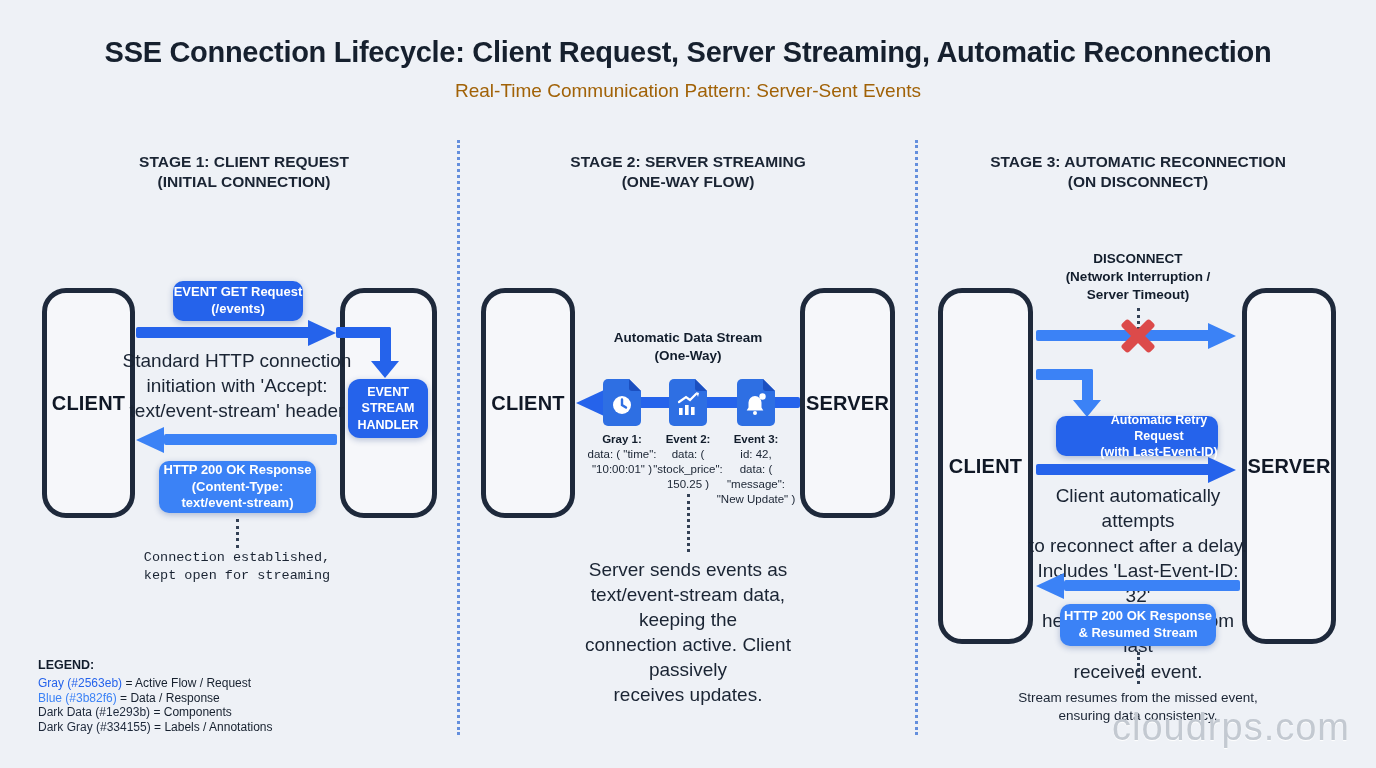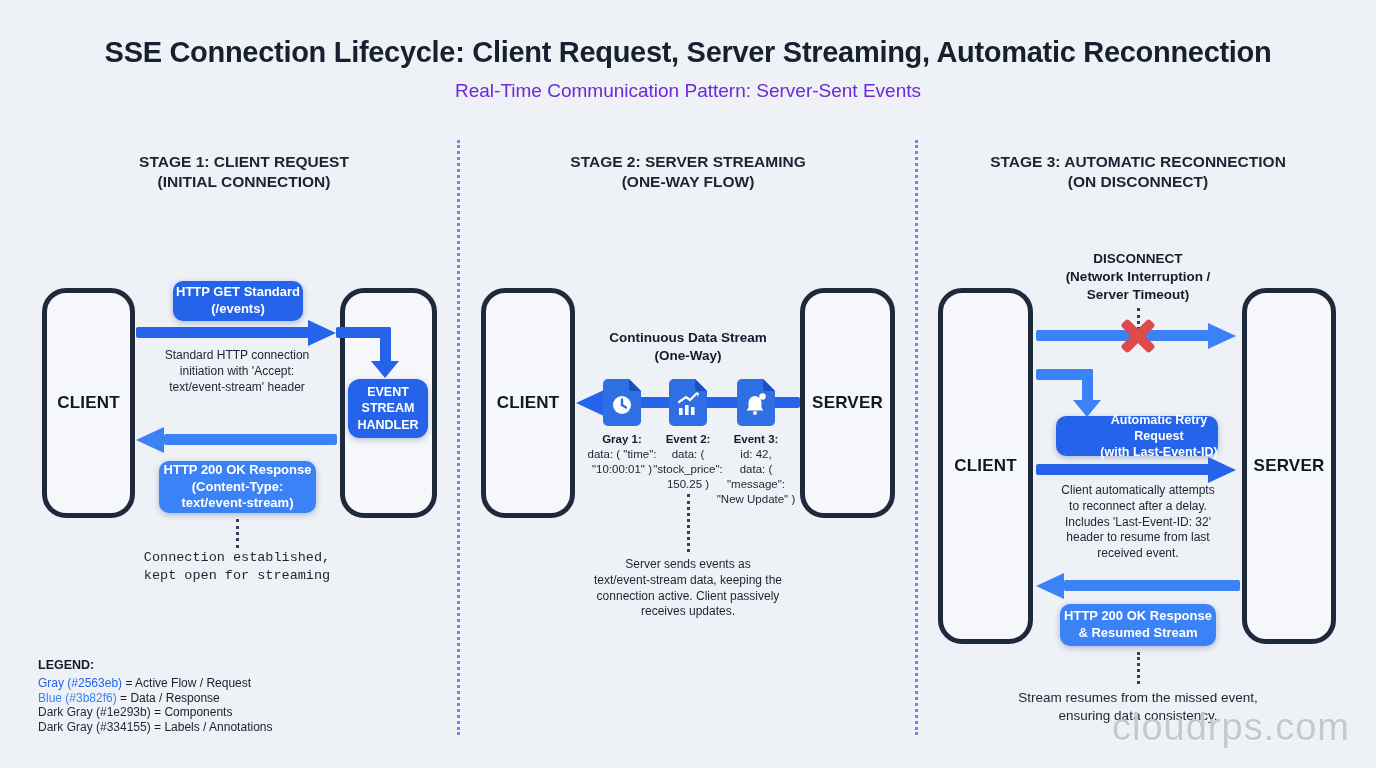--- a/index.html
+++ b/index.html
@@ -24,49 +24,49 @@
   .abs { position: absolute; }
   .ml { white-space: pre-line; text-align: center; }
 
   .main-title {
     top: 36px; left: 0; width: 1376px; text-align: center;
     font-size: 29px; font-weight: bold; color: #16202e;
     letter-spacing: -0.3px; white-space: nowrap;
   }
   .sub-title {
     top: 80px; left: 0; width: 1376px; text-align: center;
-    font-size: 19px; color: #6d28d9;
+    font-size: 19px; color: #a16207;
   }
 
   .stage-header {
     font-size: 15.5px; font-weight: bold; line-height: 1.32;
     color: #1a2433;
   }
   .separator {
     top: 140px; height: 595px; width: 0;
     border-left: 3px dotted var(--separator); opacity: 0.85;
   }
 
   .node-box {
     border: 5px solid var(--components); border-radius: 24px;
     background: rgba(255,255,255,0.45);
     display: flex; align-items: center; justify-content: center;
   }
-  .node-label { font-size: 17px; font-weight: bold; color: #101826; letter-spacing: 0.2px; }
+  .node-label { font-size: 20px; font-weight: bold; color: #101826; letter-spacing: 0.2px; }
 
   .badge {
     border-radius: 10px; color: #ffffff; font-weight: bold;
     display: flex; align-items: center; justify-content: center;
     font-size: 13px; line-height: 1.3;
     box-shadow: 0 2px 6px rgba(25,60,130,0.30);
   }
   .bg-c1 { background: var(--active-flow); }
   .bg-c2 { background: var(--data-response); }
 
-  .note { font-size: 12px; line-height: 1.32; color: #1a2433; }
+  .note { font-size: 19px; line-height: 1.32; color: #1a2433; }
   .note-bold { font-size: 13.5px; font-weight: bold; line-height: 1.35; color: #121d2c; }
 
   .bar { height: 11px; border-radius: 2px; }
   .bar.c1 { background: var(--active-flow); }
   .bar.c2 { background: var(--data-response); }
   .vbar { width: 11px; border-radius: 2px; }
   .vbar.c1 { background: var(--active-flow); }
   .vbar.c2 { background: var(--data-response); }
 
   .tri { width: 0; height: 0; }
@@ -121,21 +121,21 @@
 
 <div class="abs stage-header ml" style="left:94px; top:152px; width:300px;">STAGE 1: CLIENT REQUEST
 (INITIAL CONNECTION)</div>
 
 <div class="abs node-box" style="left:42px; top:288px; width:93px; height:230px;">
   <span class="node-label">CLIENT</span>
 </div>
 
 <div class="abs node-box" style="left:340px; top:288px; width:97px; height:230px;"></div>
 
-<div class="abs badge bg-c1 ml" style="left:173px; top:281px; width:130px; height:40px;">HTTP GET Standard
+<div class="abs badge bg-c1 ml" style="left:173px; top:281px; width:130px; height:40px;">EVENT GET Request
 (/events)</div>
 
 <div class="abs bar c1" style="left:136px; top:327px; width:176px;"></div>
 <div class="abs tri tri-right c1" style="left:308px; top:320px;"></div>
 
 <div class="abs bar c1" style="left:336px; top:327px; width:55px;"></div>
 <div class="abs vbar c1" style="left:380px; top:327px; height:36px;"></div>
 <div class="abs tri tri-down c1" style="left:371px; top:361px;"></div>
 
 <div class="abs badge bg-c1 ml" style="left:348px; top:379px; width:80px; height:59px; font-size:12.5px; border-radius:12px;">EVENT
@@ -160,21 +160,21 @@
 <div class="abs stage-header ml" style="left:538px; top:152px; width:300px;">STAGE 2: SERVER STREAMING
 (ONE-WAY FLOW)</div>
 
 <div class="abs node-box" style="left:481px; top:288px; width:94px; height:230px;">
   <span class="node-label">CLIENT</span>
 </div>
 <div class="abs node-box" style="left:800px; top:288px; width:95px; height:230px;">
   <span class="node-label">SERVER</span>
 </div>
 
-<div class="abs note-bold ml" style="left:588px; top:329px; width:200px;">Continuous Data Stream
+<div class="abs note-bold ml" style="left:588px; top:329px; width:200px;">Automatic Data Stream
 (One-Way)</div>
 
 <div class="abs bar c1" style="left:604px; top:397px; width:196px;"></div>
 <div class="abs tri tri-left c1" style="left:576px; top:390px;"></div>
 
 <div class="abs file-icon" style="left:603px; top:379px;">
   <svg width="38" height="47" viewBox="0 0 38 47">
     <path d="M5 0 h21 l12 12 v30 a5 5 0 0 1 -5 5 h-28 a5 5 0 0 1 -5 -5 v-37 a5 5 0 0 1 5 -5 z" fill="#2e6fe3"></path>
     <path d="M26 0 l12 12 h-9 a3 3 0 0 1 -3 -3 z" fill="#1b4fc0"></path>
     <circle cx="19" cy="26" r="9" fill="#ffffff"></circle>
@@ -277,20 +277,20 @@
 
 <div class="abs legend">
   <div class="legend-title">LEGEND:</div>
   <div class="legend-row">
     <span class="lg-c1">Gray (#2563eb)</span><span> = Active Flow / Request</span>
   </div>
   <div class="legend-row">
     <span class="lg-c2">Blue (#3b82f6)</span><span> = Data / Response</span>
   </div>
   <div class="legend-row">
-    <span class="lg-dark">Dark Gray (#1e293b)</span><span> = Components</span>
+    <span class="lg-dark">Dark Data (#1e293b)</span><span> = Components</span>
   </div>
   <div class="legend-row">
     <span class="lg-dark">Dark Gray (#334155)</span><span> = Labels / Annotations</span>
   </div>
 </div>
 
 <div class="abs watermark">cloudrps.com</div>
 
 </body></html>

